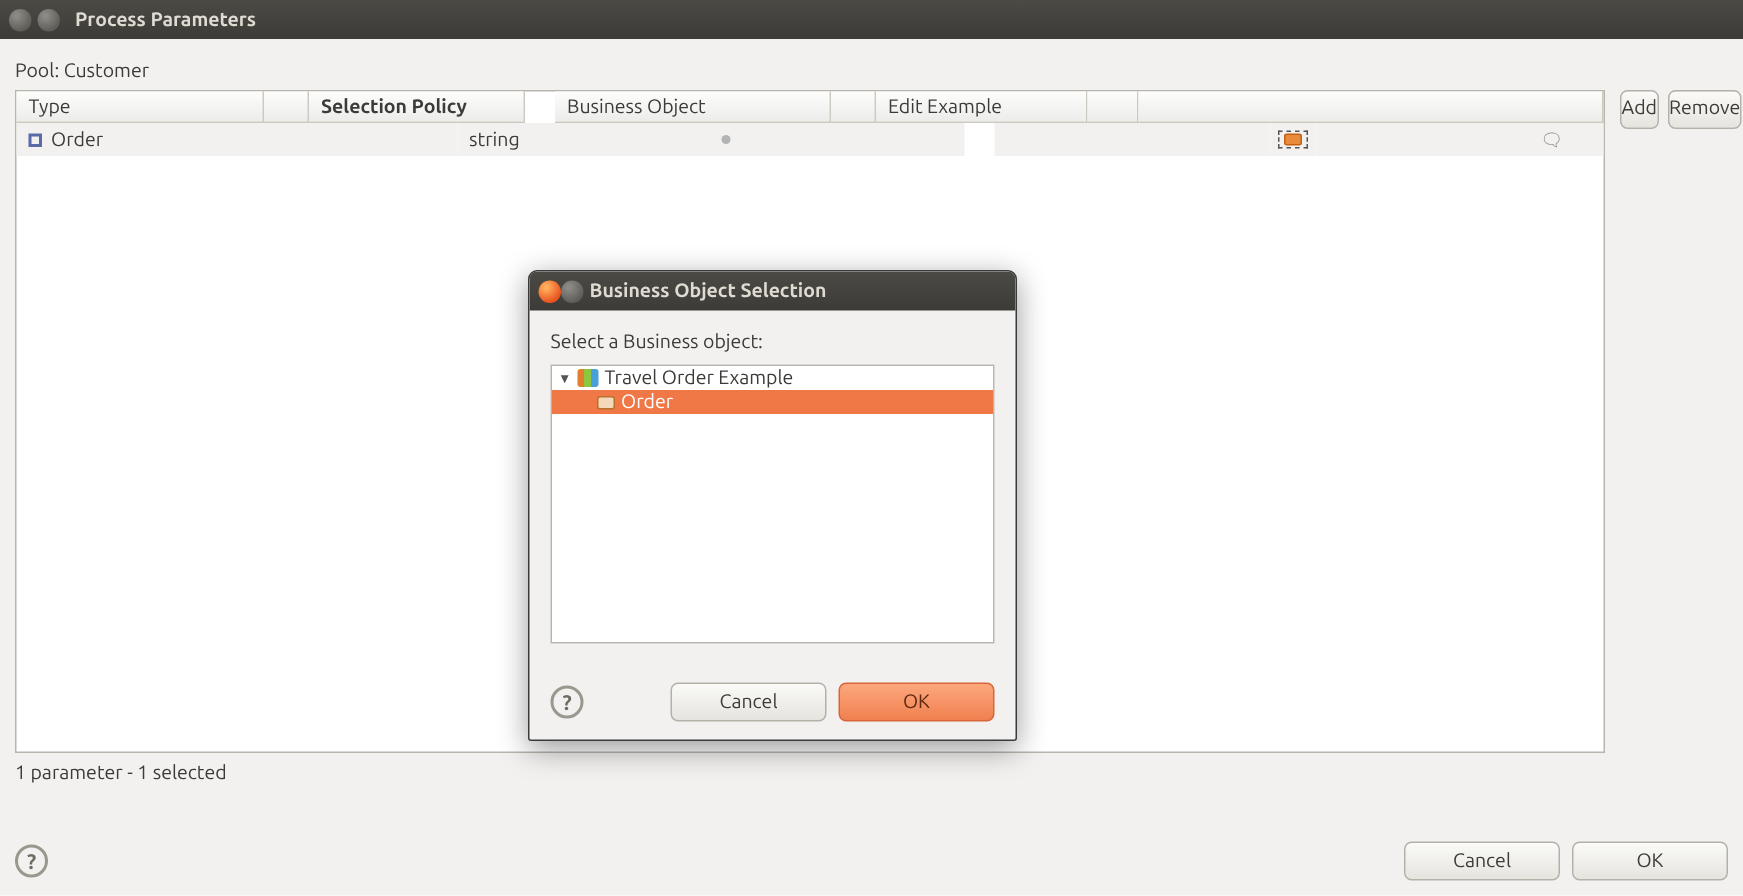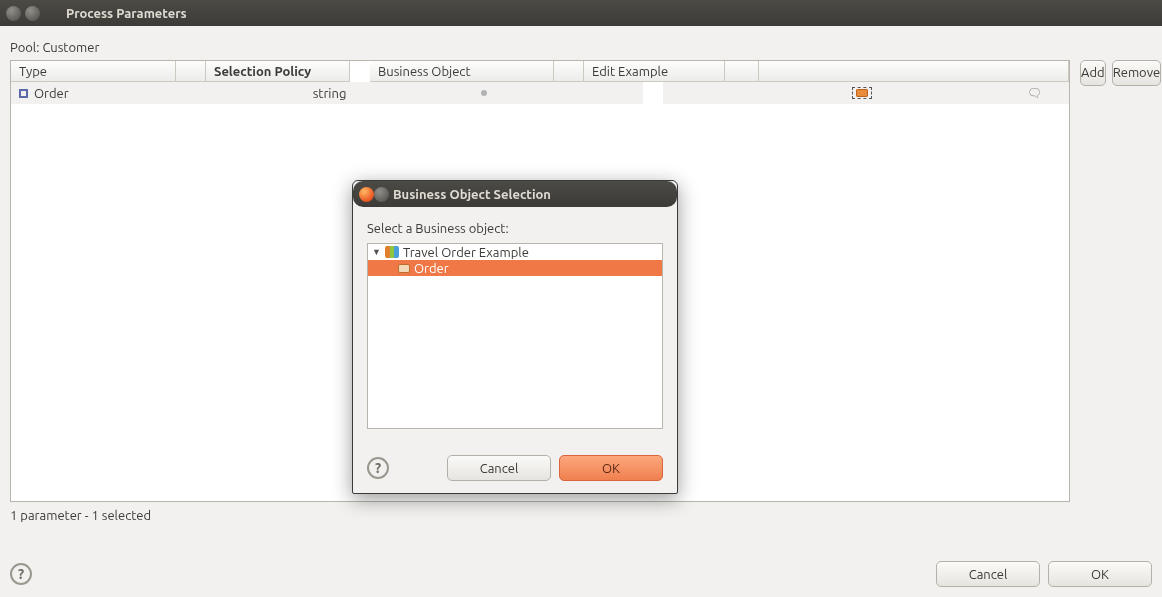--- a/index.html
+++ b/index.html
@@ -14,21 +14,21 @@
       color: #3c3b37;
     }
 
     
     .main-titlebar {
       height: 26px;
       background: linear-gradient(to bottom, #4b4a45, #3c3b37);
       display: flex;
       align-items: center;
       padding: 0 6px;
-      gap: 22px;
+      gap: 6px;
     }
     .titlebar-btn-group {
       display: flex;
       gap: 4px;
       align-items: center;
     }
     .titlebar-btn {
       width: 15px;
       height: 15px;
       border-radius: 50%;
@@ -176,21 +176,20 @@
       border-radius: 6px 6px 2px 2px;
       overflow: hidden;
     }
     .modal-titlebar {
       height: 26px;
       background: linear-gradient(to bottom, #4b4a45, #3c3b37);
       display: flex;
       align-items: center;
       padding: 0 6px;
       gap: 0;
-      border-radius: 10px;
     }
     .tb-close-orange {
       width: 15px; height: 15px; border-radius: 50%;
       background: radial-gradient(circle at 35% 30%, #ffae5e 8%, #e95420 70%);
     }
     .modal-body { padding: 14px 14px 12px 14px;}
     .modal-label { margin-bottom: 8px;}
     .tree-box {
       border: 1px solid #b8b5ad;
       background: #fff;

